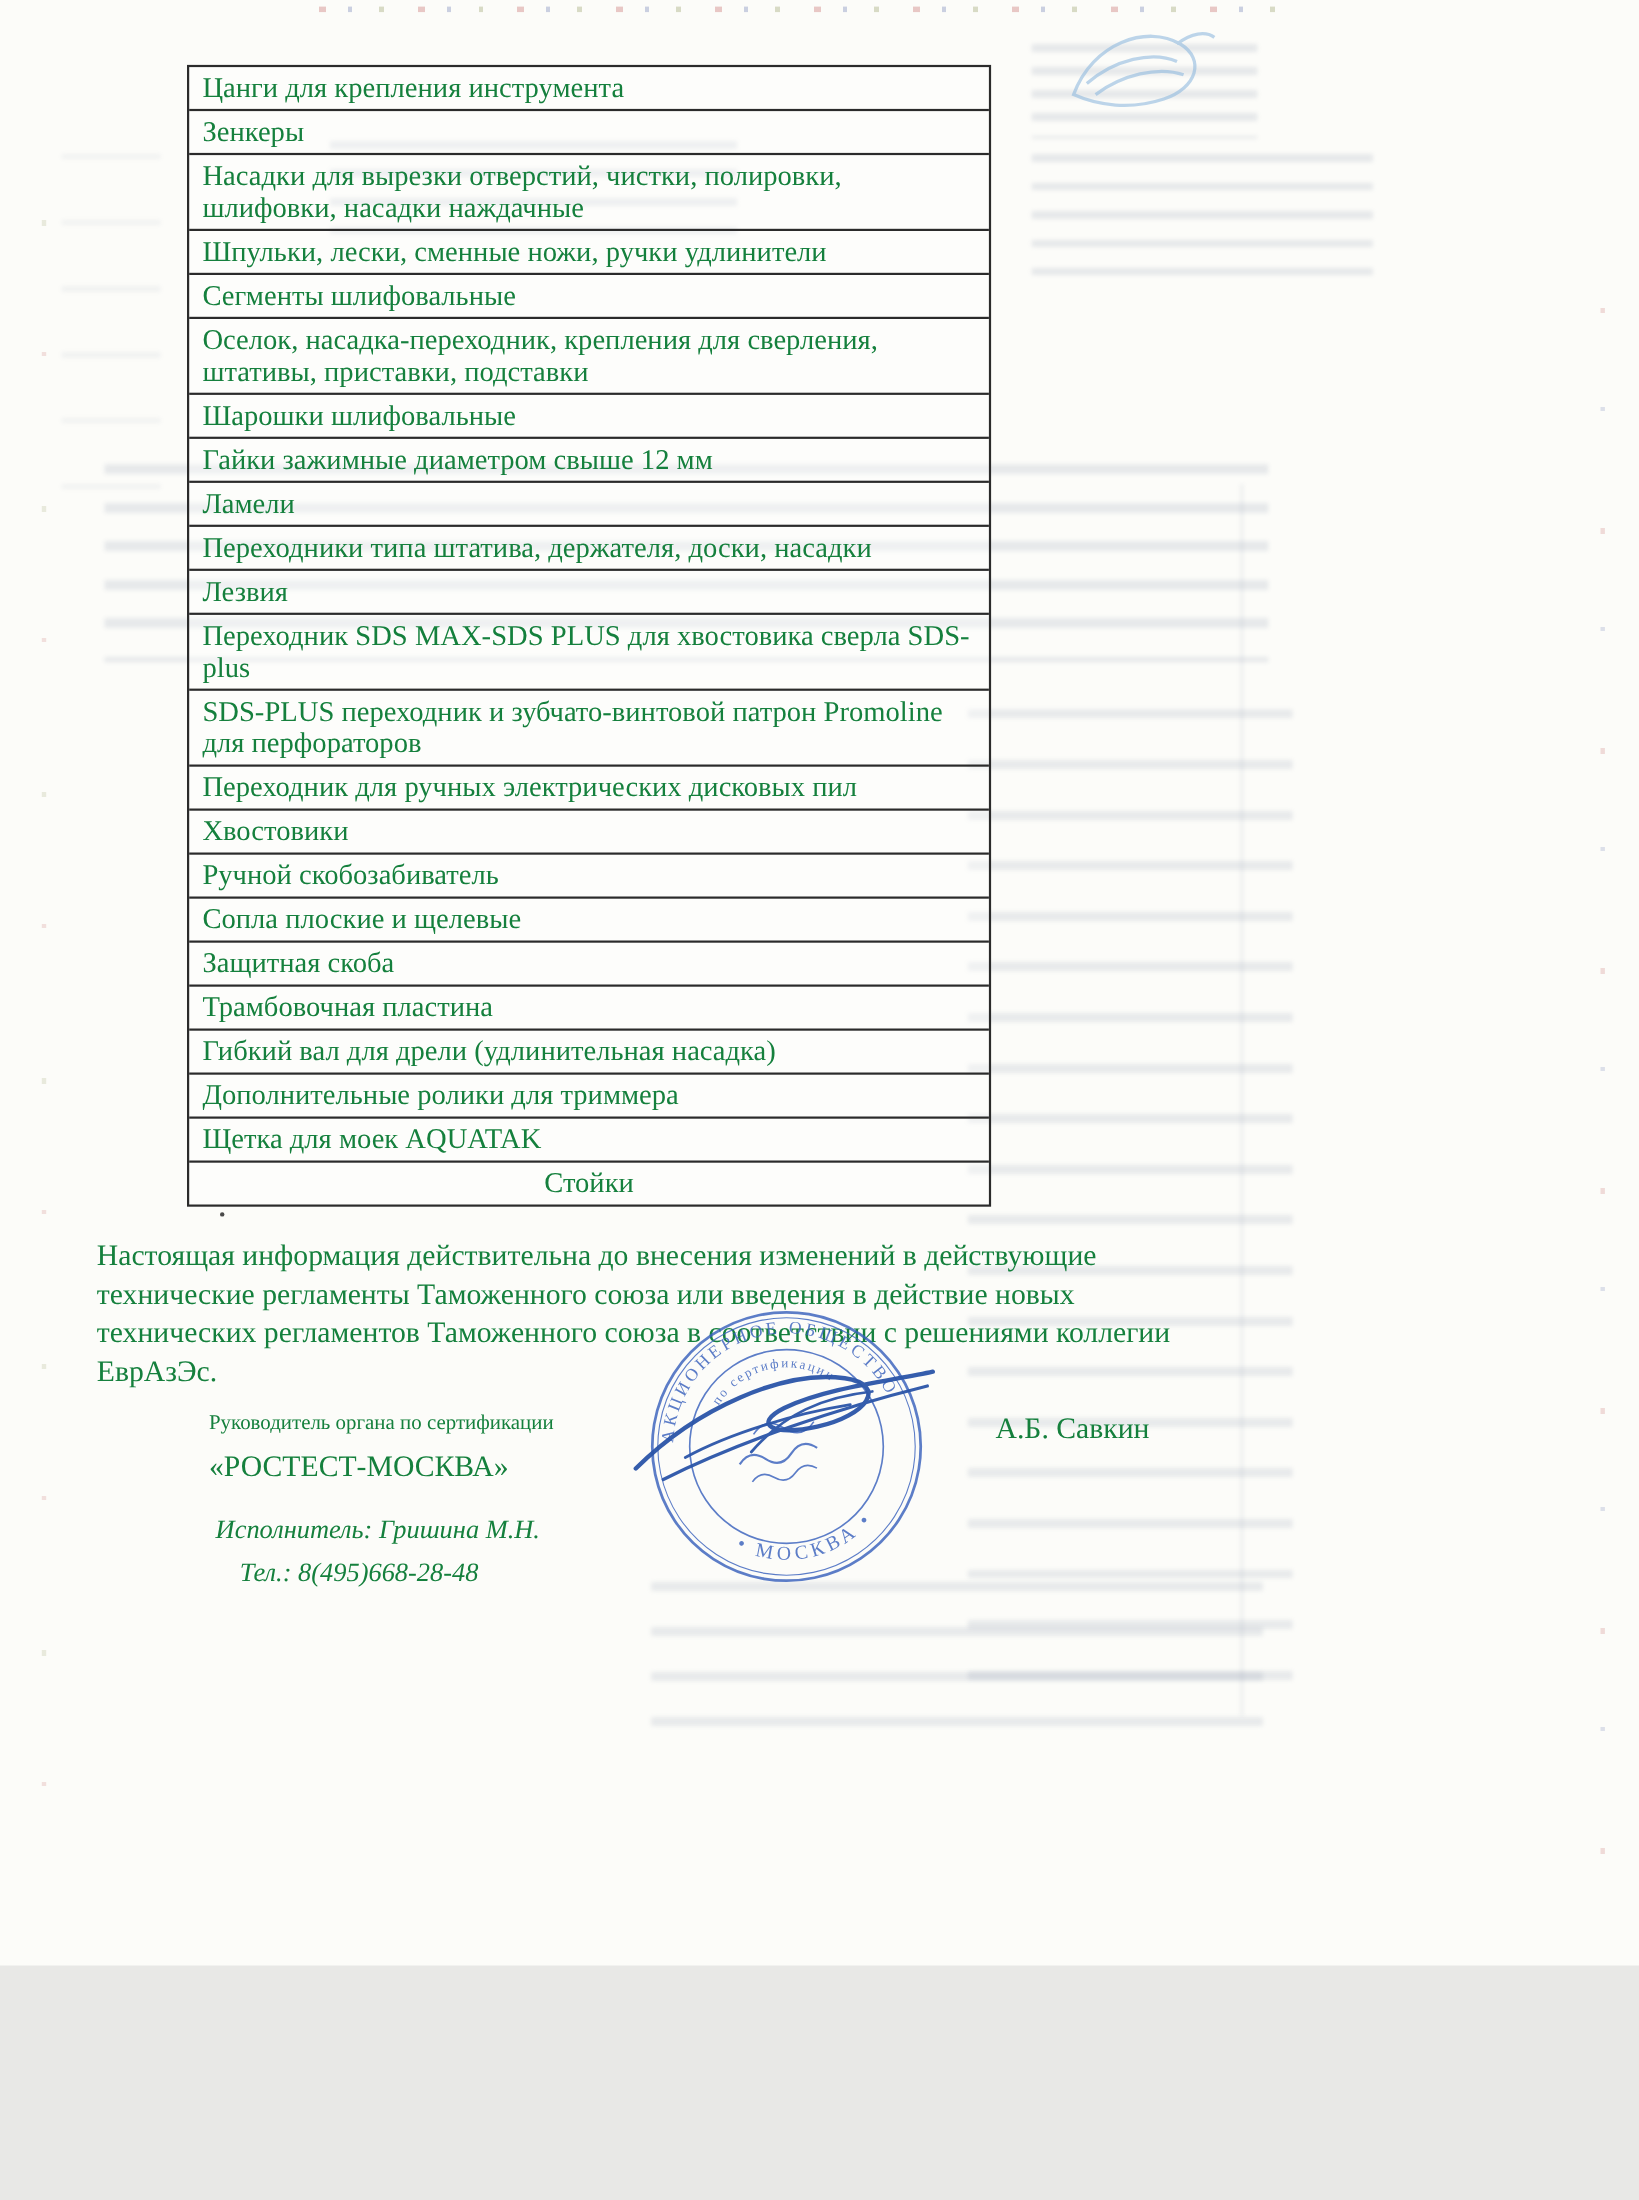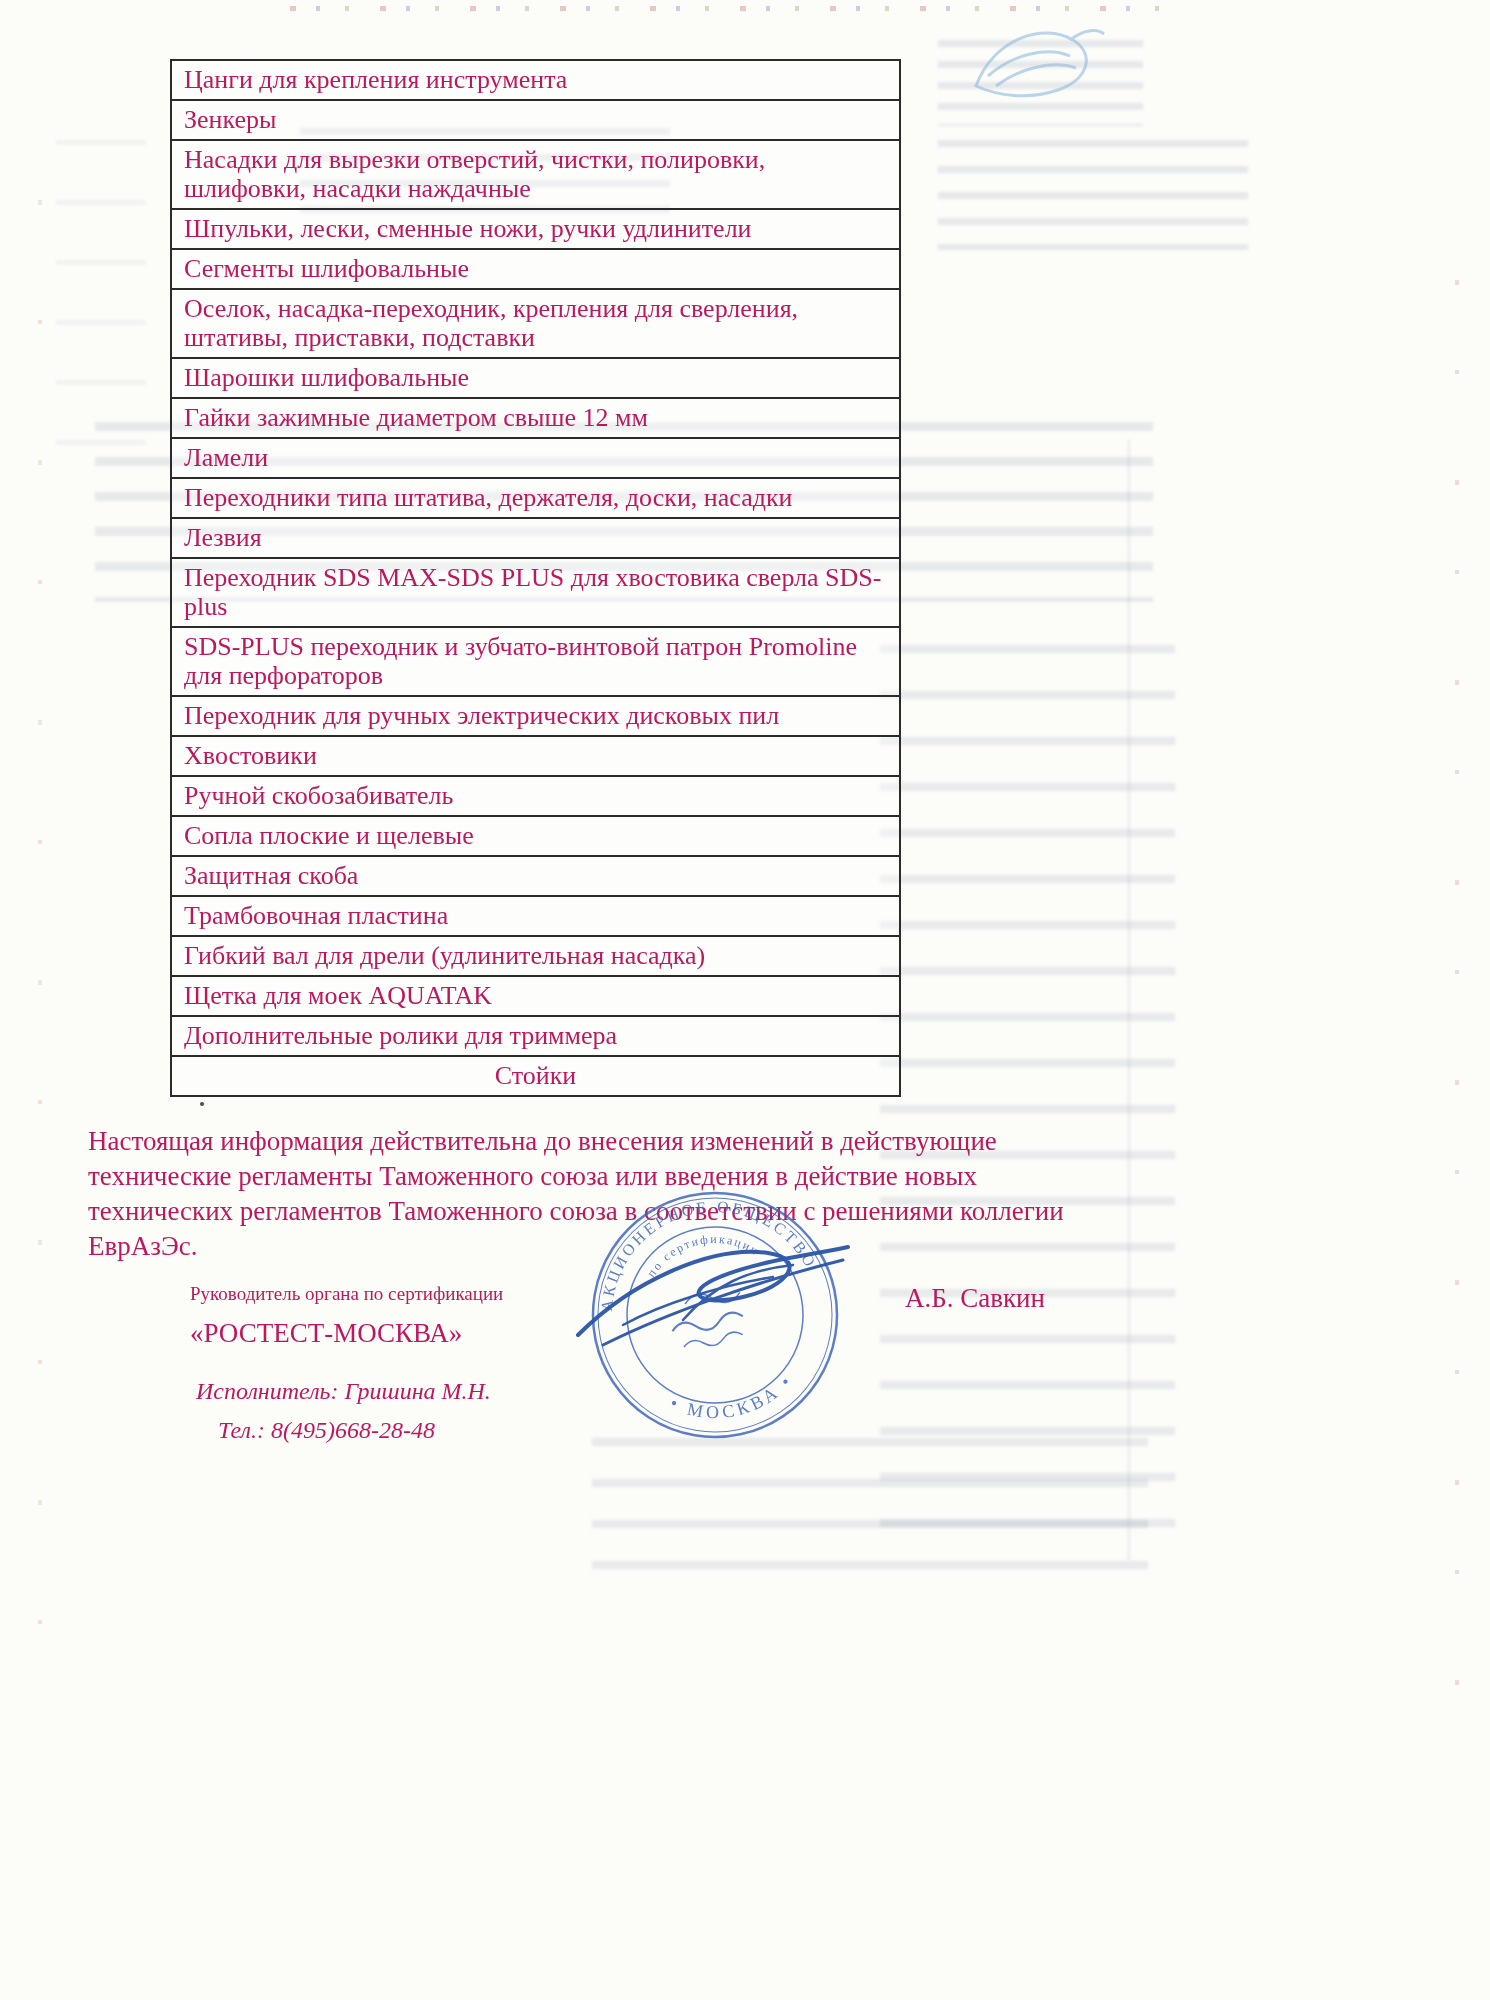--- a/index.html
+++ b/index.html
@@ -1,23 +1,23 @@
 <!DOCTYPE html>
 <html><head>
 <meta charset="utf-8">
 <style>
   html,body { margin:0; padding:0; background:#e8e8e6; }
   .page {
     position:relative;
-    width:1490px; height:2000px;
+    width:1490px; height:1787px;
     margin:0 auto;
     background:#fcfcf9;
     overflow:hidden;
     font-family:"Liberation Serif", serif;
-    color:#be185d;
+    color:#15803d;
   }
 
   
   .ptable {
     position:absolute; left:170px; top:59px; width:727px;
     border:2px solid #2b2b2b;
     background:rgba(255,255,255,0.35);
   }
   .ptable .row {
     border-bottom:2px solid #2b2b2b;
@@ -124,22 +124,22 @@
       <div class="row">Лезвия</div>
       <div class="row">Переходник SDS MAX-SDS PLUS для хвостовика сверла SDS-plus</div>
       <div class="row">SDS-PLUS переходник и зубчато-винтовой патрон Promoline для перфораторов</div>
       <div class="row">Переходник для ручных электрических дисковых пил</div>
       <div class="row">Хвостовики</div>
       <div class="row">Ручной скобозабиватель</div>
       <div class="row">Сопла плоские и щелевые</div>
       <div class="row">Защитная скоба</div>
       <div class="row">Трамбовочная пластина</div>
       <div class="row">Гибкий вал для дрели (удлинительная насадка)</div>
+      <div class="row">Дополнительные ролики для триммера</div>
       <div class="row">Щетка для моек AQUATAK</div>
-      <div class="row">Дополнительные ролики для триммера</div>
       <div class="row">Стойки</div>
     </div>
 
   <div class="stray-dot"></div>
 
   <p class="note">Настоящая информация действительна до внесения изменений в действующие технические регламенты Таможенного союза или введения в действие новых технических регламентов Таможенного союза в соответствии с решениями коллегии ЕврАзЭс.</p>
 
   <div class="role1">Руководитель органа по сертификации</div>
   <div class="role2">«РОСТЕСТ-МОСКВА»</div>
   <div class="signer">А.Б. Савкин</div>

